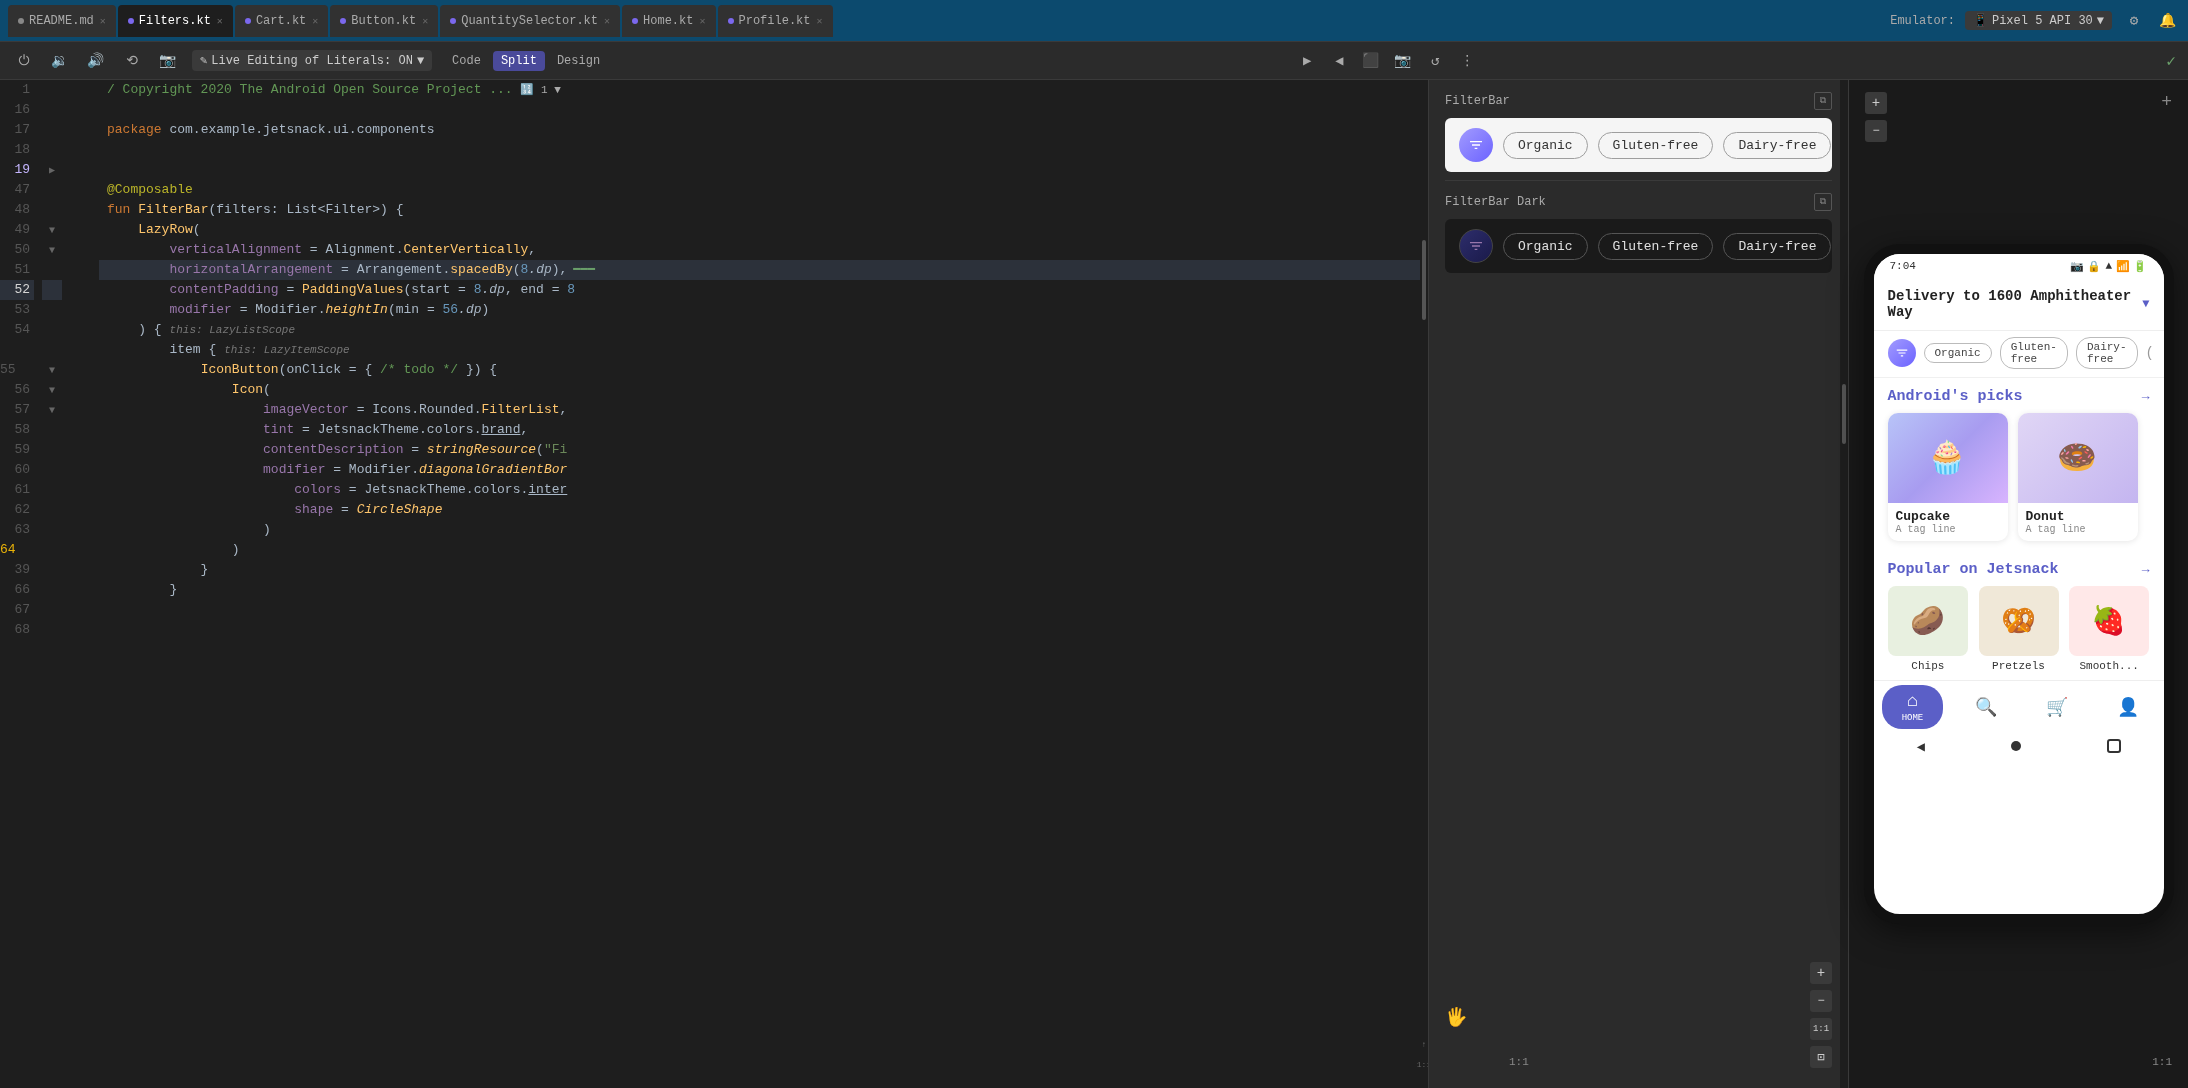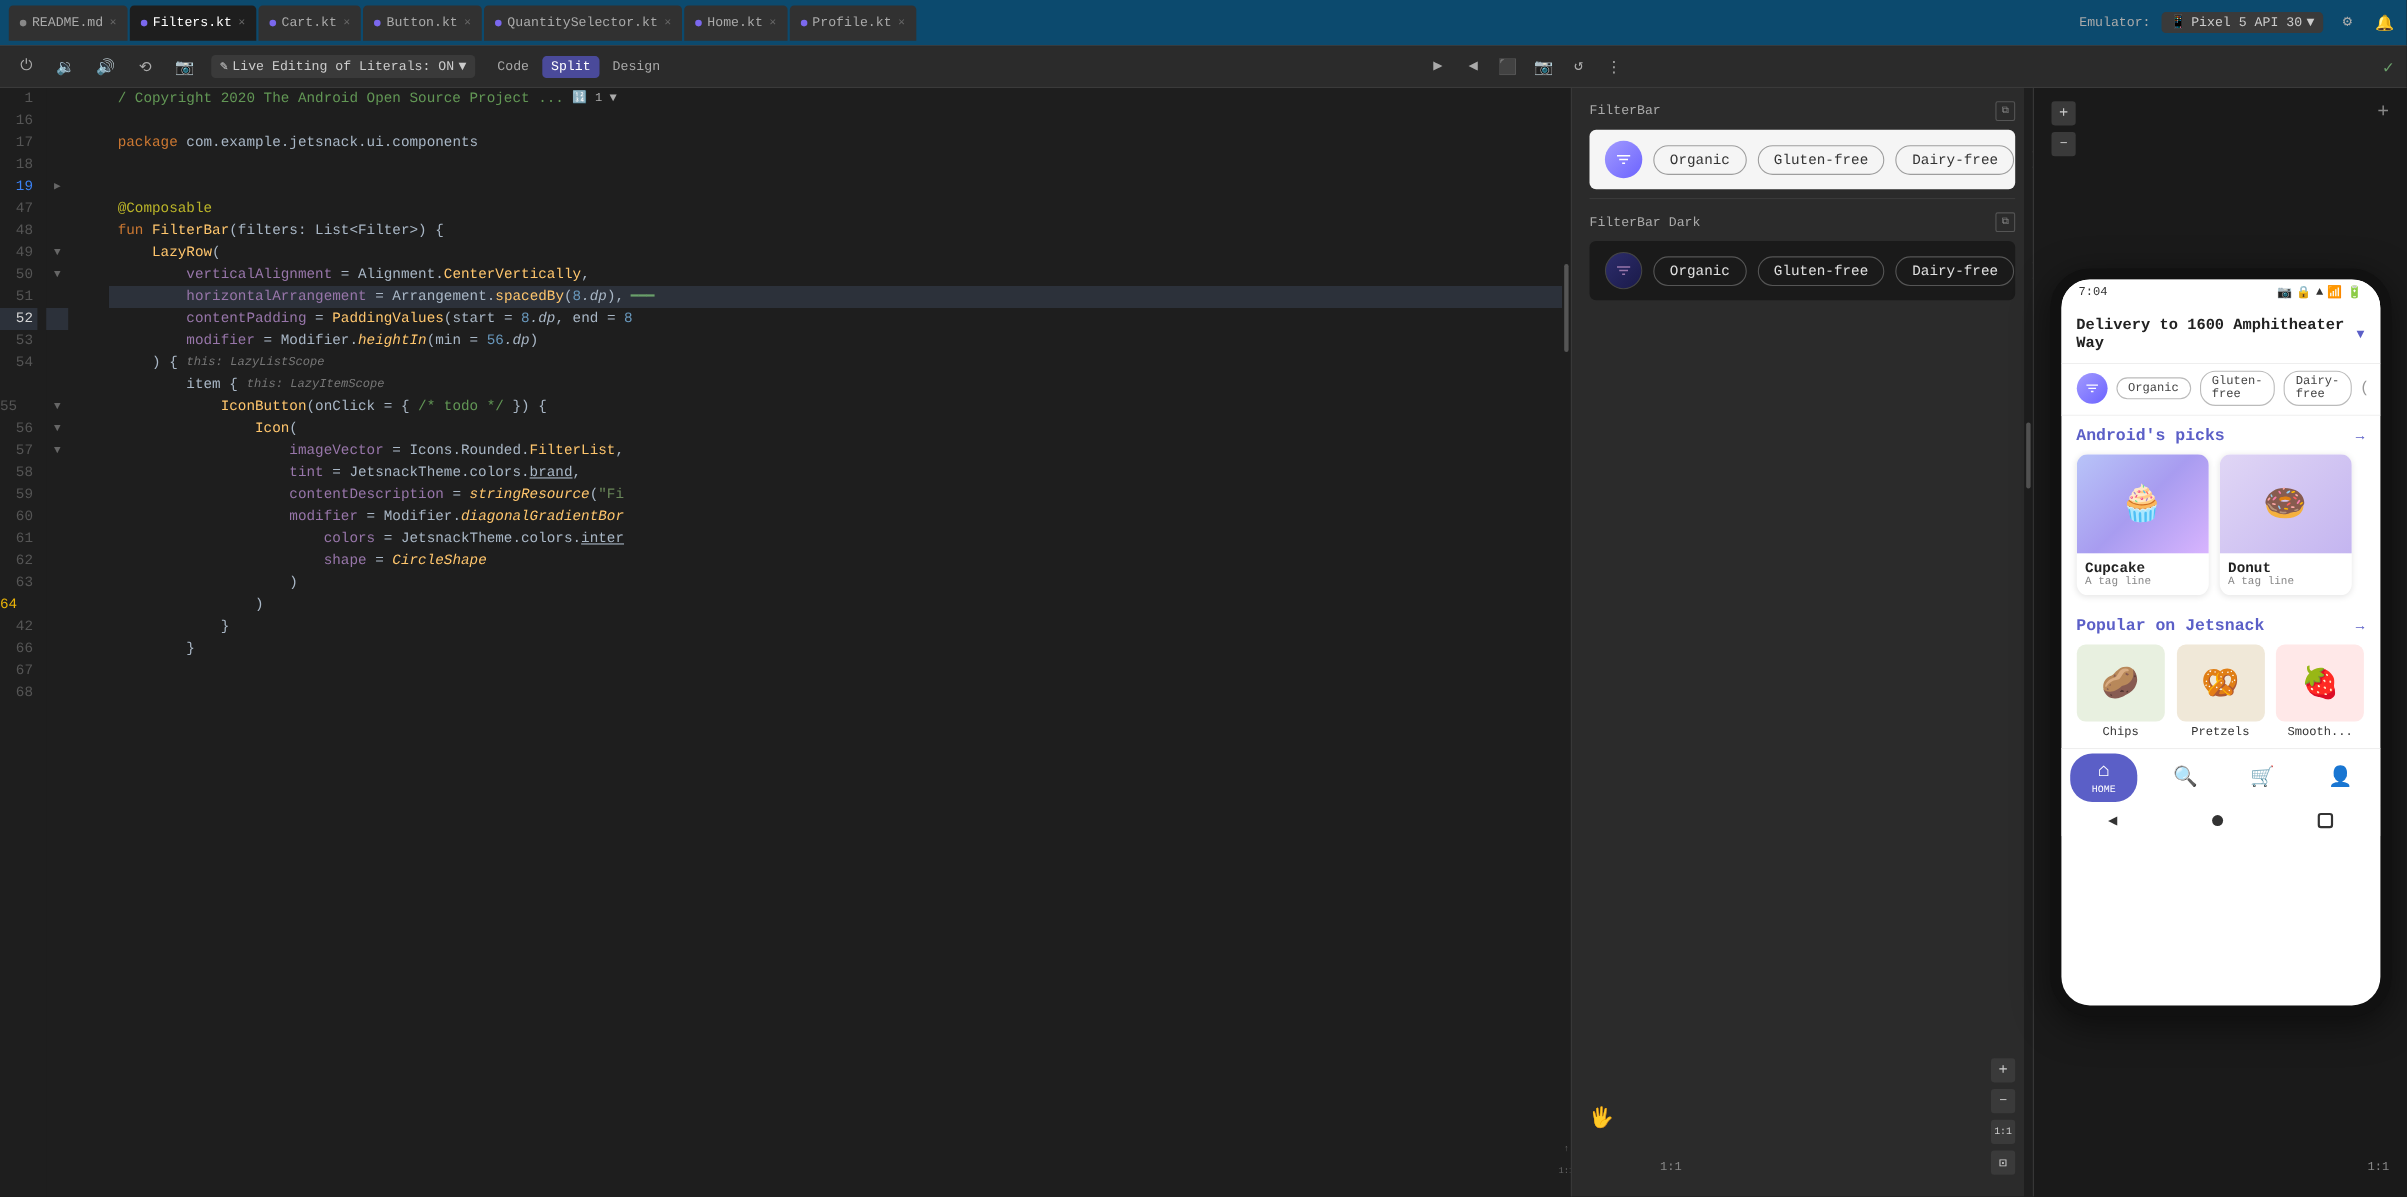--- a/index.html
+++ b/index.html
@@ -550,40 +550,40 @@
 
 <div class="main-layout">
 
   <div class="code-lines-wrapper" style="flex:1;display:flex;overflow:hidden;">
 
     <div class="numbers-col">
       <div style="height:20px;line-height:20px;color:#555;text-align:right;padding-right:4px;">1</div>
       <div style="height:20px;line-height:20px;color:#555;text-align:right;padding-right:4px;">16</div>
       <div style="height:20px;line-height:20px;color:#555;text-align:right;padding-right:4px;">17</div>
       <div style="height:20px;line-height:20px;color:#555;text-align:right;padding-right:4px;">18</div>
-      <div style="height:20px;line-height:20px;color:#3b82f6;text-align:right;padding-right:4px;">19</div>
+      <div style="height:20px;line-height:20px;color:#c4b5fd;text-align:right;padding-right:4px;">19</div>
       <div style="height:20px;line-height:20px;color:#555;text-align:right;padding-right:4px;">47</div>
       <div style="height:20px;line-height:20px;color:#555;text-align:right;padding-right:4px;">48</div>
       <div style="height:20px;line-height:20px;color:#555;text-align:right;padding-right:4px;">49</div>
       <div style="height:20px;line-height:20px;color:#555;text-align:right;padding-right:4px;">50</div>
       <div style="height:20px;line-height:20px;color:#555;text-align:right;padding-right:4px;">51</div>
       <div style="height:20px;line-height:20px;color:#d4d4d4;text-align:right;padding-right:4px;background:#2c313a;">52</div>
       <div style="height:20px;line-height:20px;color:#555;text-align:right;padding-right:4px;">53</div>
       <div style="height:20px;line-height:20px;color:#555;text-align:right;padding-right:4px;">54</div>
       <div style="height:20px;line-height:20px;color:#555;text-align:left;padding-right:4px;margin-top:20px;">55</div>
       <div style="height:20px;line-height:20px;color:#555;text-align:right;padding-right:4px;">56</div>
       <div style="height:20px;line-height:20px;color:#555;text-align:right;padding-right:4px;">57</div>
       <div style="height:20px;line-height:20px;color:#555;text-align:right;padding-right:4px;">58</div>
       <div style="height:20px;line-height:20px;color:#555;text-align:right;padding-right:4px;">59</div>
       <div style="height:20px;line-height:20px;color:#555;text-align:right;padding-right:4px;">60</div>
       <div style="height:20px;line-height:20px;color:#555;text-align:right;padding-right:4px;">61</div>
       <div style="height:20px;line-height:20px;color:#555;text-align:right;padding-right:4px;">62</div>
       <div style="height:20px;line-height:20px;color:#555;text-align:right;padding-right:4px;">63</div>
       <div style="height:20px;line-height:20px;color:#eab308;text-align:left;padding-right:4px;">64</div>
-      <div style="height:20px;line-height:20px;color:#555;text-align:right;padding-right:4px;">42</div>
+      <div style="height:20px;line-height:20px;color:#555;text-align:right;padding-right:4px;">39</div>
       <div style="height:20px;line-height:20px;color:#555;text-align:right;padding-right:4px;">66</div>
       <div style="height:20px;line-height:20px;color:#555;text-align:right;padding-right:4px;">67</div>
       <div style="height:20px;line-height:20px;color:#555;text-align:right;padding-right:4px;">68</div>
     </div>
 
     <div style="width:20px;background:#1e1e1e;flex-shrink:0;">
       <div style="height:20px;"></div>
       <div style="height:20px;"></div>
       <div style="height:20px;"></div>
       <div style="height:20px;"></div>

